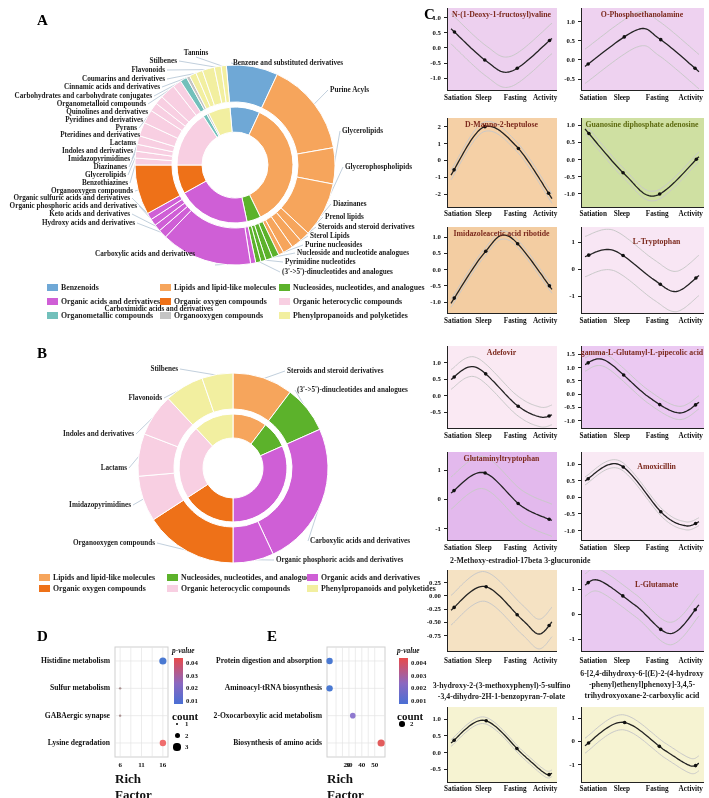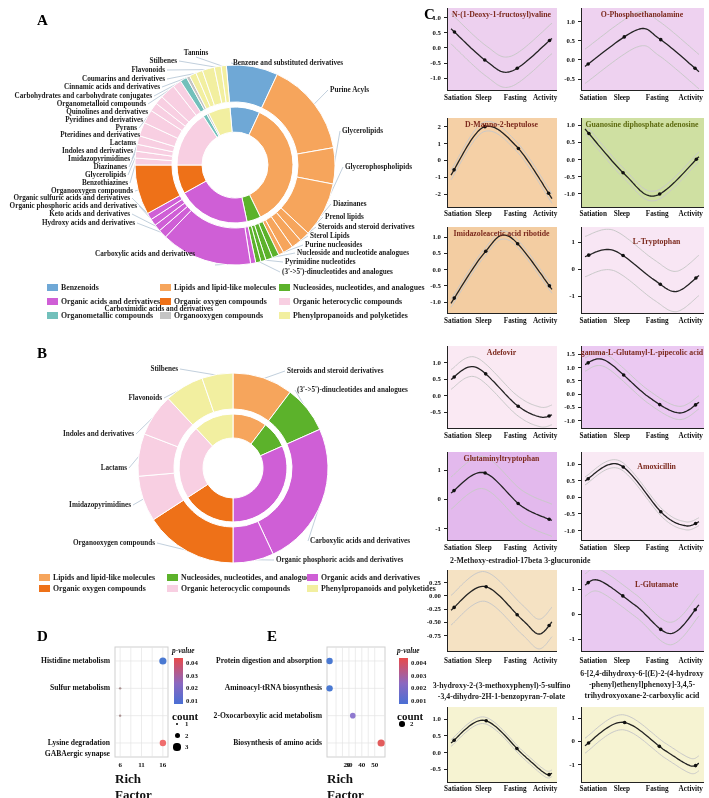--- a/index.html
+++ b/index.html
@@ -550,21 +550,21 @@
         <line x1="115" y1="688.3333333333334" x2="168" y2="688.3333333333334" stroke="#e4e4e4" stroke-width="0.7"></line>
         <line x1="115" y1="715.6666666666666" x2="168" y2="715.6666666666666" stroke="#e4e4e4" stroke-width="0.7"></line>
         <line x1="115" y1="743" x2="168" y2="743" stroke="#e4e4e4" stroke-width="0.7"></line>
         <circle cx="162.8709677419355" cy="661" r="3.6" fill="#4a79d2"></circle>
         <circle cx="120.12903225806451" cy="688.3333333333334" r="1.2" fill="#a98f8f"></circle>
         <circle cx="120.12903225806451" cy="715.6666666666666" r="1.2" fill="#a98f8f"></circle>
         <circle cx="162.8709677419355" cy="743" r="3.2" fill="#ef6d6d"></circle>
       </svg>
       <div class="rowlab" style="right: 599px; top: 657px;">Histidine metabolism</div>
       <div class="rowlab" style="right: 599px; top: 684.333px;">Sulfur metabolism</div>
-      <div class="rowlab" style="right: 599px; top: 711.667px; margin-top: 38px;">GABAergic synapse</div>
+      <div class="rowlab" style="right: 599px; top: 711.667px;">GABAergic synapse</div>
       <div class="rowlab" style="right: 599px; top: 739px;">Lysine degradation</div>
       <div class="xtick" style="left: 120.129px; top: 761px;">6</div>
       <div class="xtick" style="left: 141.5px; top: 761px;">11</div>
       <div class="xtick" style="left: 162.871px; top: 761px;">16</div>
       <div class="xlabel" style="left: 115px; top: 771px; width: 53px;">Rich Factor</div>
       <div class="pvlab" style="left: 172px; top: 646px;">p-value</div>
       <div class="gradbar" style="left: 174px; top: 658px; height: 46px; background: linear-gradient(rgb(232, 74, 74) 0%, rgb(139, 104, 192) 55%, rgb(74, 111, 212) 100%);"></div>
       <div class="pvtick" style="left: 186px; top: 659px;">0.04</div>
       <div class="pvtick" style="left: 186px; top: 671.6px;">0.03</div>
       <div class="pvtick" style="left: 186px; top: 684.2px;">0.02</div>

